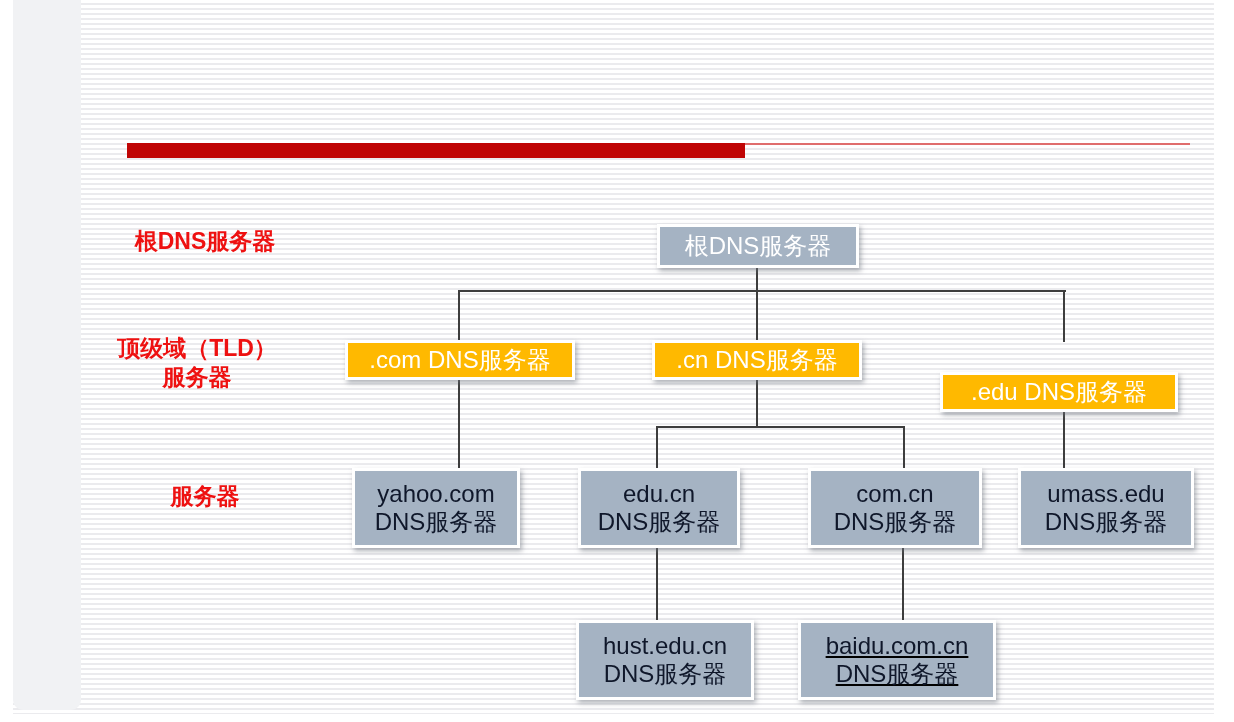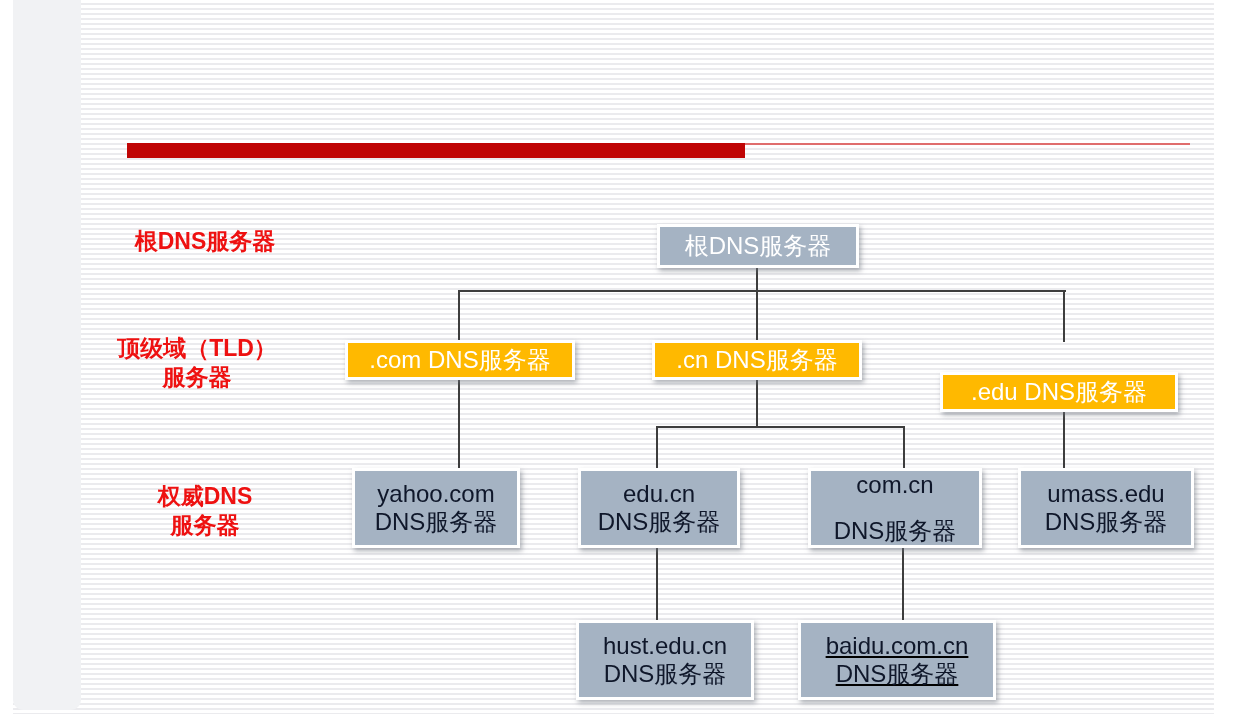--- a/index.html
+++ b/index.html
@@ -46,21 +46,21 @@
   .black-text{color:#0f172a;}
   .node span{display:block;white-space:nowrap;}
   .fs24{font-size:24px;}
 
   .root-box {left:657px;top:224px;width:202px;height:44px;}
   .tld1{left:345px;top:340px;width:230px;height:40px;}
   .tld2{left:652px;top:340px;width:210px;height:40px;}
   .tld3{left:940px;top:340px;width:238px;height:40px;margin-top:32px;}
   .auth1{left:352px;top:468px;width:168px;height:80px;}
   .auth2{left:578px;top:468px;width:162px;height:80px;text-align:right;}
-  .auth3{left:808px;top:468px;width:174px;height:80px;justify-content:space-between;}
+  .auth3{left:808px;top:468px;width:174px;height:80px;}
   .auth4{left:1018px;top:468px;width:176px;height:80px;}
   .sub1{left:576px;top:620px;width:178px;height:80px;}
   .sub2{left:798px;top:620px;width:198px;height:80px;text-decoration:underline;}
 </style>
 </head>
 <body>
 
 <div class="stage">
   <div class="stripes"></div>
   <div class="leftband"></div>
@@ -70,21 +70,20 @@
   <div class="redbar-thin"></div>
 
   <div class="rowlabel lab1">
     <div>根DNS服务器</div>
   </div>
   <div class="rowlabel lab2">
     <div>顶级域（TLD）</div>
     <div>服务器</div>
   </div>
   <div class="rowlabel lab3">
-    <div>权威DNS</div>
     <div>服务器</div>
   </div>
 
   <div class="cline" style="left:756px;top:266px;width:2px;height:26px;"></div>
   <div class="cline" style="left:458px;top:290px;width:608px;height:2px;"></div>
   <div class="cline" style="left:458px;top:290px;width:2px;height:52px;"></div>
   <div class="cline" style="left:756px;top:290px;width:2px;height:52px;"></div>
   <div class="cline" style="left:1063px;top:290px;width:2px;height:52px;"></div>
 
   <div class="cline" style="left:458px;top:378px;width:2px;height:92px;"></div>

